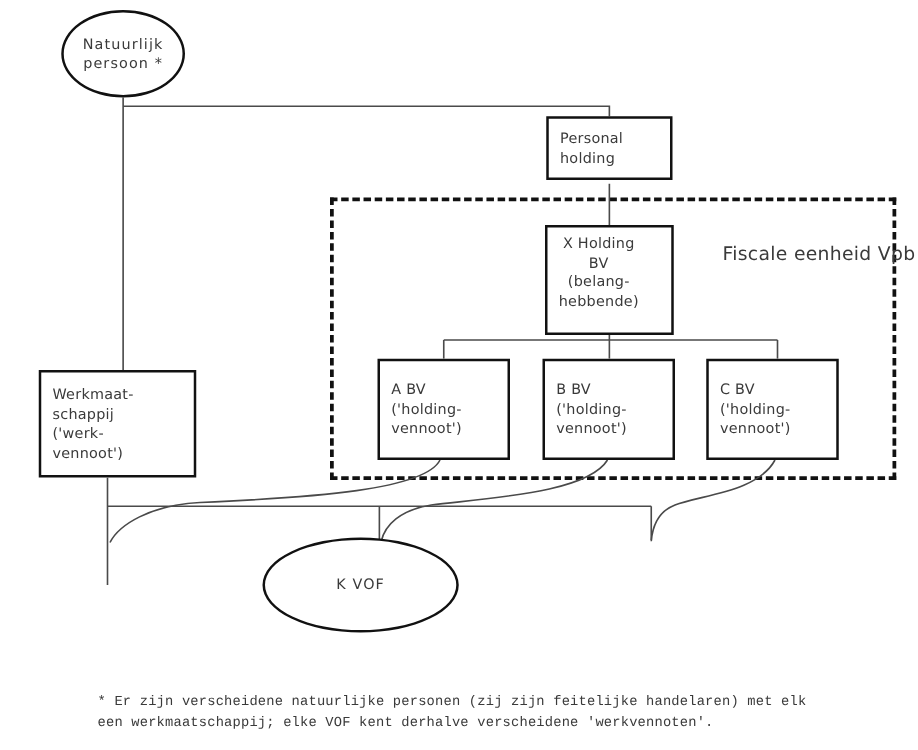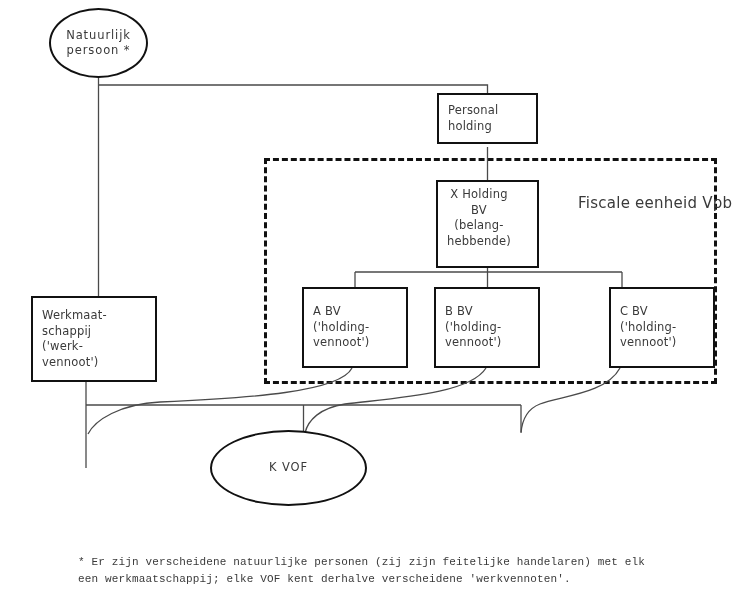--- a/index.html
+++ b/index.html
@@ -73,21 +73,20 @@
     left: 302px; top: 287px; width: 106px; height: 81px;
     align-items: center;
   }
   #node-b-bv {
     left: 434px; top: 287px; width: 106px; height: 81px;
     align-items: center;
   }
   #node-c-bv {
     left: 565px; top: 287px; width: 106px; height: 81px;
     align-items: center;
-    margin-left: 44px;
   }
   #node-werkmaatschappij {
     left: 31px; top: 296px; width: 126px; height: 86px;
     align-items: center;
   }
   #node-j-vof {
     left: 10px; top: 430px; width: 157px; height: 76px;
   }
   #node-k-vof {
     left: 210px; top: 430px; width: 157px; height: 76px;

